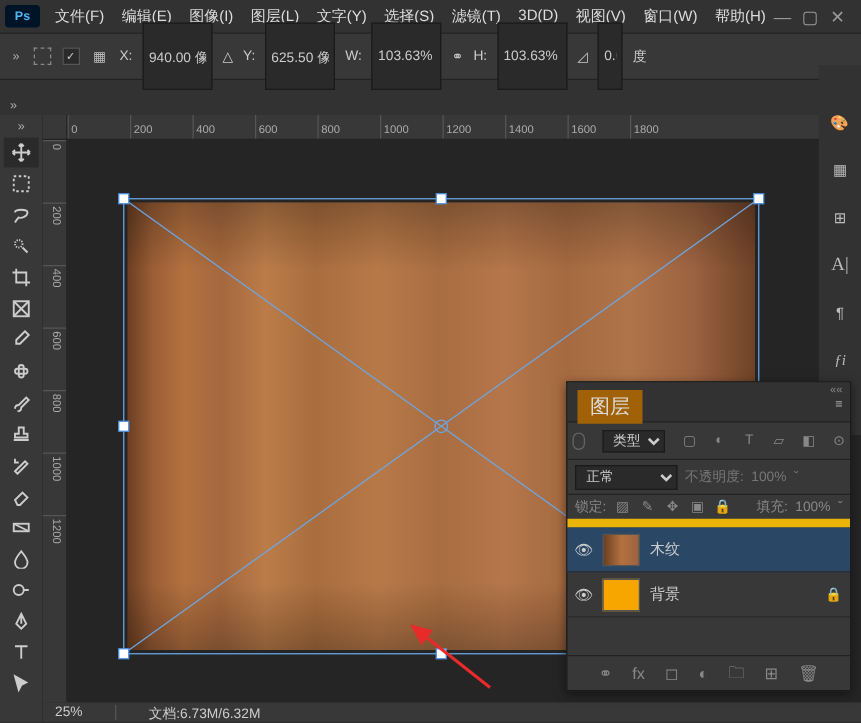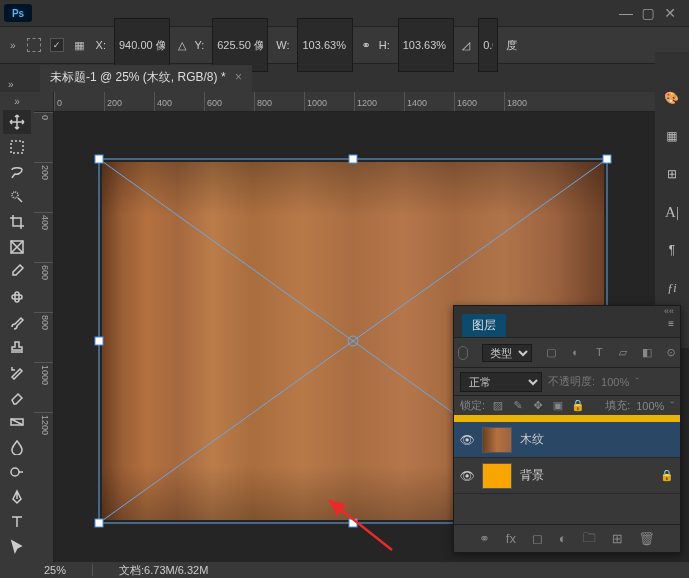--- a/index.html
+++ b/index.html
@@ -34,21 +34,21 @@
 .doc{position:absolute;left:48px;top:50px;width:502px;height:358px;background:linear-gradient(90deg,#6b3f22 0%,#9b5e36 4%,#b4713f 9%,#a5683e 15%,#bb7c49 22%,#a96d3e 30%,#b87948 40%,#a86d41 50%,#b5764a 60%,#a56a41 70%,#b0744a 80%,#9c6340 90%,#6f4228 100%),linear-gradient(180deg,rgba(0,0,0,.25) 0%,rgba(0,0,0,0) 15%,rgba(0,0,0,0) 85%,rgba(0,0,0,.25) 100%);background-blend-mode:multiply}
 .transform{position:absolute;left:42px;top:44px;width:514px;height:370px;pointer-events:none}
 .transform svg{width:100%;height:100%;overflow:visible}
 .handle{fill:#fff;stroke:#4a90e2}
 .statusbar{position:absolute;bottom:0;left:0;right:0;height:16px;background:#383838;display:flex;align-items:center;font-size:11px;color:#ccc;gap:20px;padding-left:10px}
 .statusbar .sep{border-left:1px solid #555;height:12px;margin:0 6px}
 .rightbar{position:absolute;top:52px;right:0;width:34px;background:#323232;display:flex;flex-direction:column;align-items:center;padding-top:36px;gap:18px}
 .rightbar .ri{width:20px;height:20px;display:flex;align-items:center;justify-content:center;color:#bbb}
 .layers-panel{position:absolute;right:8px;top:305px;width:228px;background:#383838;border:1px solid #1a1a1a;box-shadow:0 2px 8px rgba(0,0,0,.5)}
 .lp-tabbar{height:24px;background:#323232;display:flex;align-items:center;padding-left:8px;border-bottom:1px solid #222;position:relative}
-.lp-tab{font-size:12px;color:#ddd;padding:3px 10px;background:#0c4a6e}
+.lp-tab{font-size:16px;color:#ddd;padding:3px 10px;background:#a16207}
 .lp-menu{position:absolute;right:6px;top:4px;color:#aaa;font-size:10px}
 .lp-filter{height:30px;display:flex;align-items:center;padding:0 4px;gap:14px;border-bottom:1px solid #222}
 .lp-filter .search{width:14px;height:14px;border:1px solid #666;border-radius:7px}
 .lp-filter select{background:#2a2a2a;border:1px solid #1a1a1a;color:#ccc;font-size:11px;padding:1px 3px;width:50px}
 .lp-filter .ficon{width:14px;height:14px;color:#888;font-size:11px;text-align:center}
 .lp-blend{height:28px;display:flex;align-items:center;padding:0 6px;gap:6px;border-bottom:1px solid #222}
 .lp-blend select{background:#2a2a2a;border:1px solid #1a1a1a;color:#ccc;font-size:11px;padding:2px 4px;width:82px}
 .lp-blend .lbl{color:#777;font-size:11px}
 .lp-lock{height:26px;display:flex;align-items:center;padding:0 6px;gap:6px;border-bottom:7px solid #eab308;color:#888;font-size:11px}
 .lp-lock .licon{width:14px;text-align:center}
@@ -61,20 +61,33 @@
 .lock{margin-left:auto;color:#aaa;font-size:11px}
 .lp-bottom{height:28px;display:flex;align-items:center;justify-content:center;gap:16px;color:#888;font-size:13px;border-top:1px solid #222}
 .arrow{position:absolute;left:322px;top:495px;pointer-events:none}
 .chev{font-size:10px;color:#aaa;padding:2px}
 </style>
 </head>
 <body>
 
 <div class="titlebar">
   <div class="ps-logo">Ps</div>
+  <div class="menu">
+    <span>文件(F)</span>
+    <span>编辑(E)</span>
+    <span>图像(I)</span>
+    <span>图层(L)</span>
+    <span>文字(Y)</span>
+    <span>选择(S)</span>
+    <span>滤镜(T)</span>
+    <span>3D(D)</span>
+    <span>视图(V)</span>
+    <span>窗口(W)</span>
+    <span>帮助(H)</span>
+  </div>
   <div class="win-ctrl">
     <span>―</span>
     <span>▢</span>
     <span>✕</span>
   </div>
 </div>
 
 <div class="optbar">
   <span class="chev">»</span>
   <div class="opt-icon">
@@ -92,21 +105,20 @@
   <span class="opt-label">⚭</span>
   <span class="opt-label">H:</span>
   <input class="opt-input w" value="103.63%" style="">
   <span class="opt-label">◿</span>
   <input class="opt-input" style="width: 20px;" value="0.00">
   <span class="opt-label">度</span>
 </div>
 
 <div class="tabbar">
   <span class="chev" style="position:absolute;left:6px">»</span>
-  <div class="tab"><span>未标题-1 @ 25% (木纹, RGB/8) *</span> <span style="margin-left:6px;color:#888">×</span></div>
 </div>
 
 <div class="main">
   <div class="toolbox">
     <span class="chev">»</span>
     <div class="tool active">
         <svg viewBox="0 0 16 16">
           <path d="M8 1v14M1 8h14M8 1l-2 2M8 1l2 2M8 15l-2-2M8 15l2-2M1 8l2-2M1 8l2 2M15 8l-2-2M15 8l-2 2"></path>
         </svg>
       </div>

